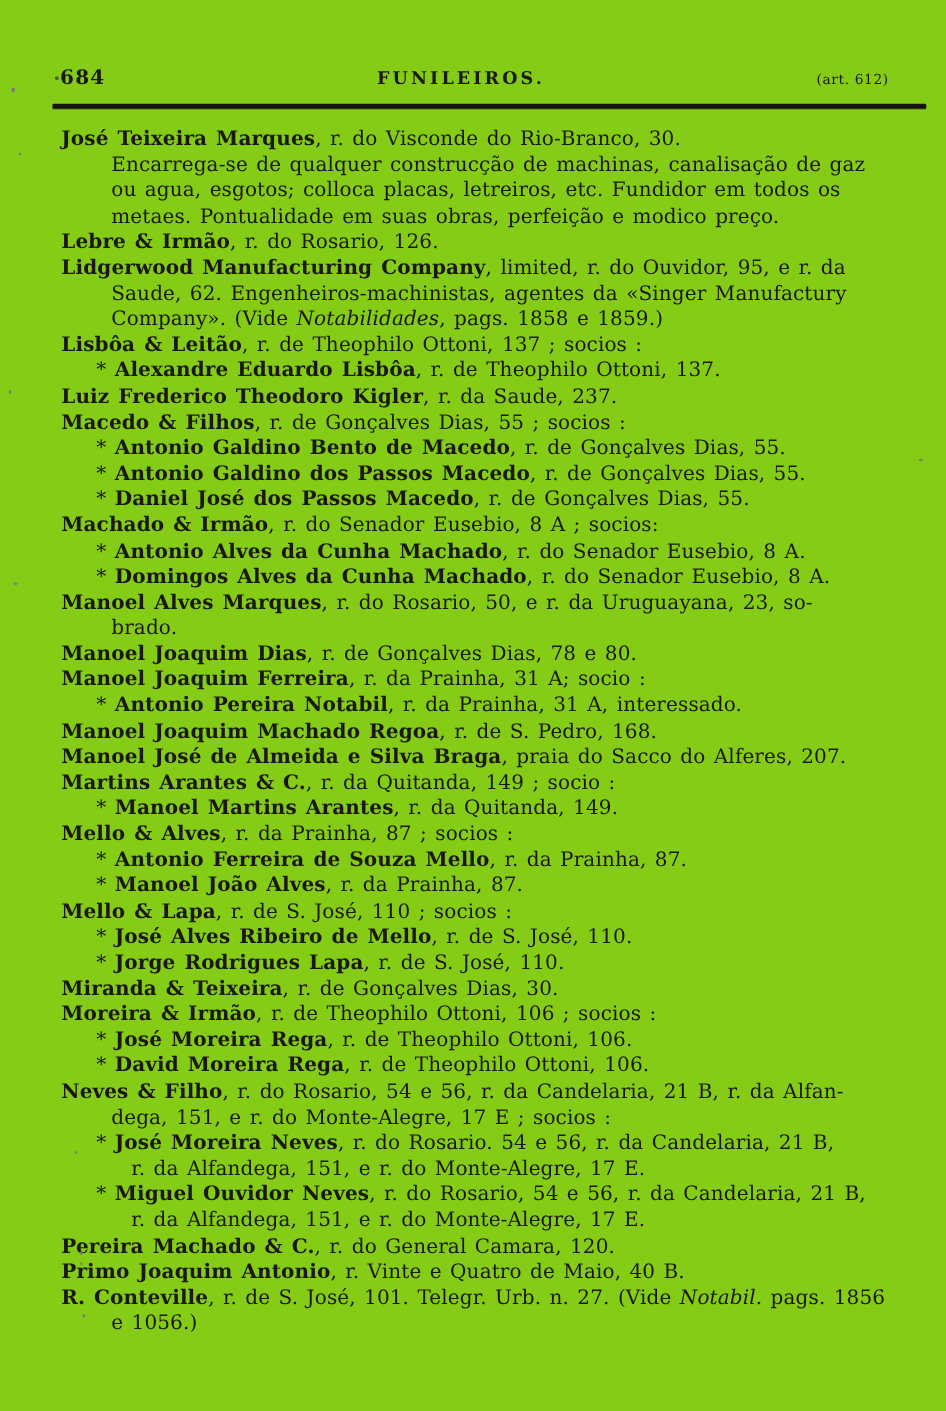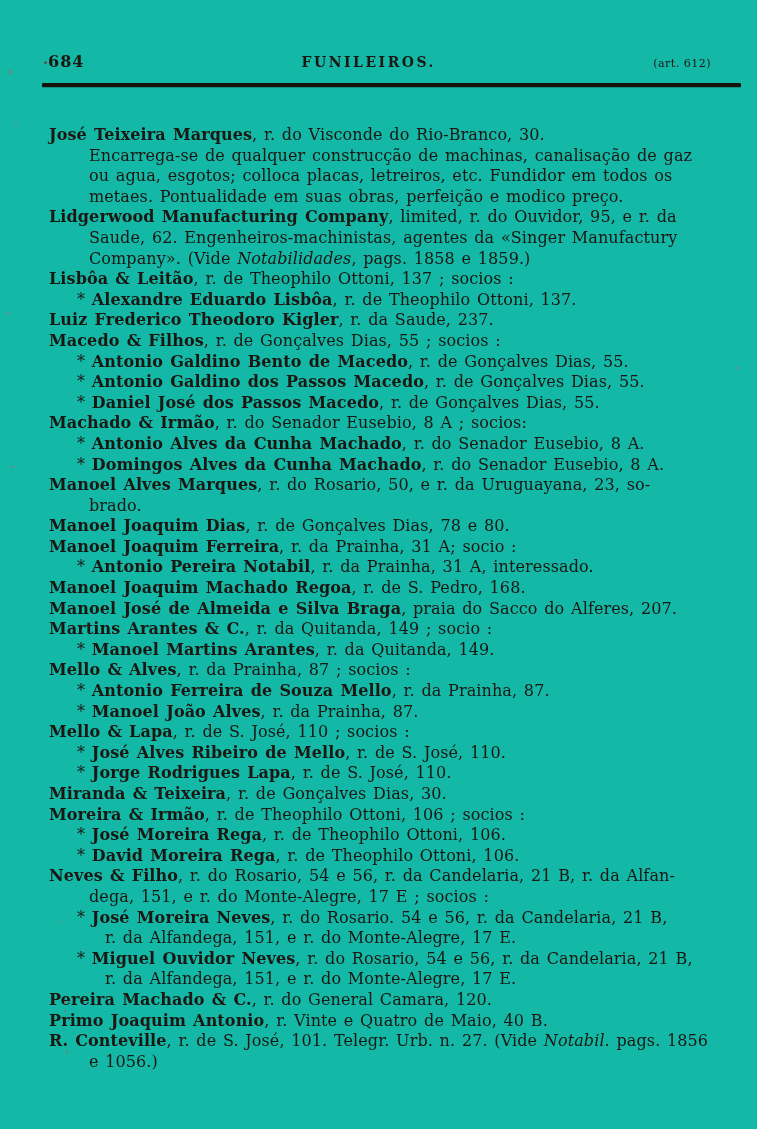--- a/index.html
+++ b/index.html
@@ -1,19 +1,19 @@
 <!DOCTYPE html>
 <html><head>
 <meta charset="utf-8">
 <style>
   html, body { margin:0; padding:0; background:#ffffff; }
   .page {
     position:relative;
     width:757px; height:1129px;
-    background:#14b8a6;
+    background:#84cc16;
     overflow:hidden;
     font-family:"DejaVu Serif", serif;
     color:#1b1712;
   }
   
   .header {
     position:absolute; top:52px; left:48px; right:46px;
     display:flex; justify-content:space-between; align-items:baseline;
     font-size:16px;
   }
@@ -22,21 +22,21 @@
   .artref { font-size:11px; letter-spacing:0.5px; }
   .rule {
     position:absolute; top:83px; left:42px; width:699px; height:4px;
     background:#16120d; border-radius:1px;
     box-shadow:0 1px 0 rgba(22,18,13,0.25);
   }
   
   .content {
     position:absolute; top:101px; left:49px; width:676px;
     font-size:16px; line-height:20.6px;
-    letter-spacing:0.1px; word-spacing:1.5px;margin-top:24px;
+    letter-spacing:0.1px; word-spacing:1.5px;
   }
   .line { white-space:nowrap; }
   .ind-1 { padding-left:28px; }
   .ind-2 { padding-left:40px; }
   .ind-3 { padding-left:56px; }
   .line b { font-weight:bold; }
   .line i { font-style:italic; }
   
   .speck { position:absolute; background:#7d7d78; border-radius:50%; }
   .s1 { left:9px;  top:70px;   width:3px; height:4px; }
@@ -62,20 +62,23 @@
   </div>
 
   <div class="rule"></div>
 
   <div class="content">
       <div class="entry">
         <div class="line ind-0"><b>José Teixeira Marques</b>, r. do Visconde do Rio-Branco, 30.</div>
         <div class="line ind-2">Encarrega-se de qualquer construcção de machinas, canalisação de gaz</div>
         <div class="line ind-2">ou agua, esgotos; colloca placas, letreiros, etc. Fundidor em todos os</div>
         <div class="line ind-2">metaes. Pontualidade em suas obras, perfeição e modico preço.</div>
+      </div>
+      <div class="entry">
+        <div class="line ind-0"><b>Lebre &amp; Irmão</b>, r. do Rosario, 126.</div>
       </div>
       <div class="entry">
         <div class="line ind-0"><b>Lidgerwood Manufacturing Company</b>, limited, r. do Ouvidor, 95, e r. da</div>
         <div class="line ind-2">Saude, 62. Engenheiros-machinistas, agentes da «Singer Manufactury</div>
         <div class="line ind-2">Company». (Vide <i>Notabilidades</i>, pags. 1858 e 1859.)</div>
       </div>
       <div class="entry">
         <div class="line ind-0"><b>Lisbôa &amp; Leitão</b>, r. de Theophilo Ottoni, 137 ; socios :</div>
         <div class="line ind-1">* <b>Alexandre Eduardo Lisbôa</b>, r. de Theophilo Ottoni, 137.</div>
       </div>

